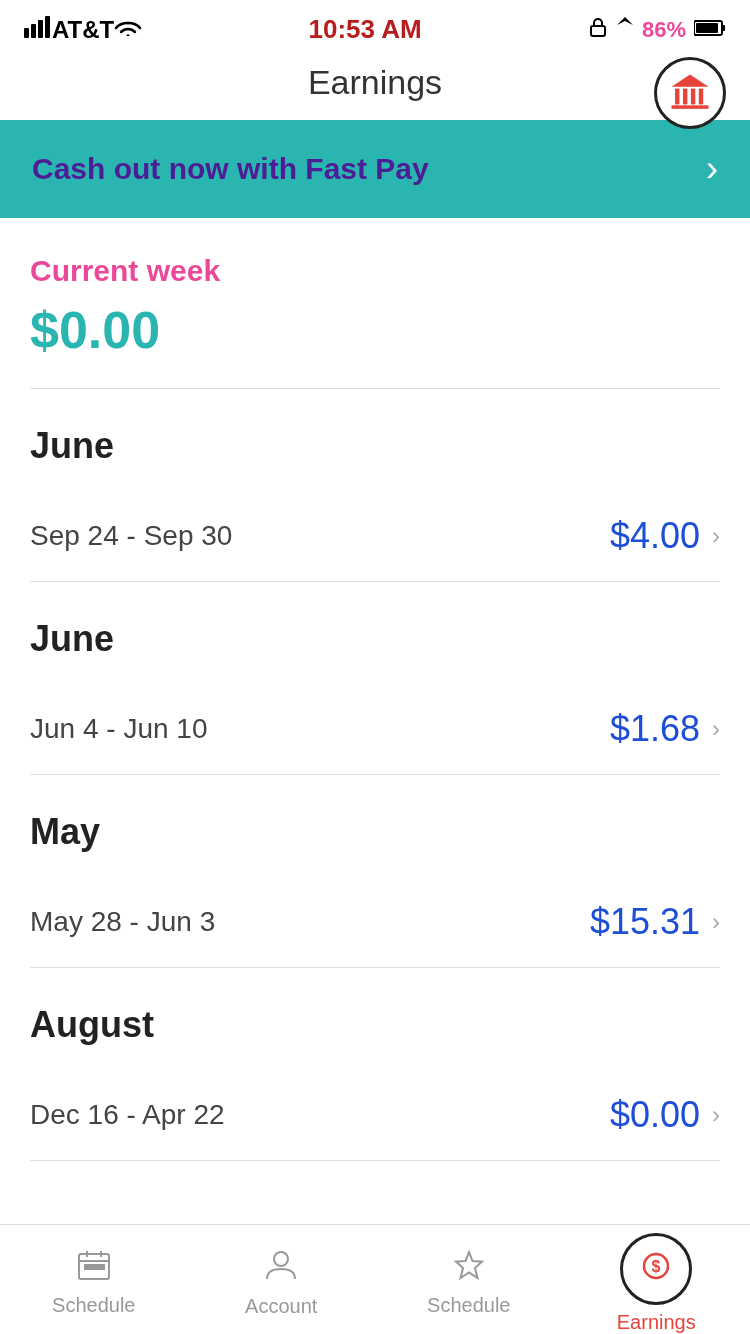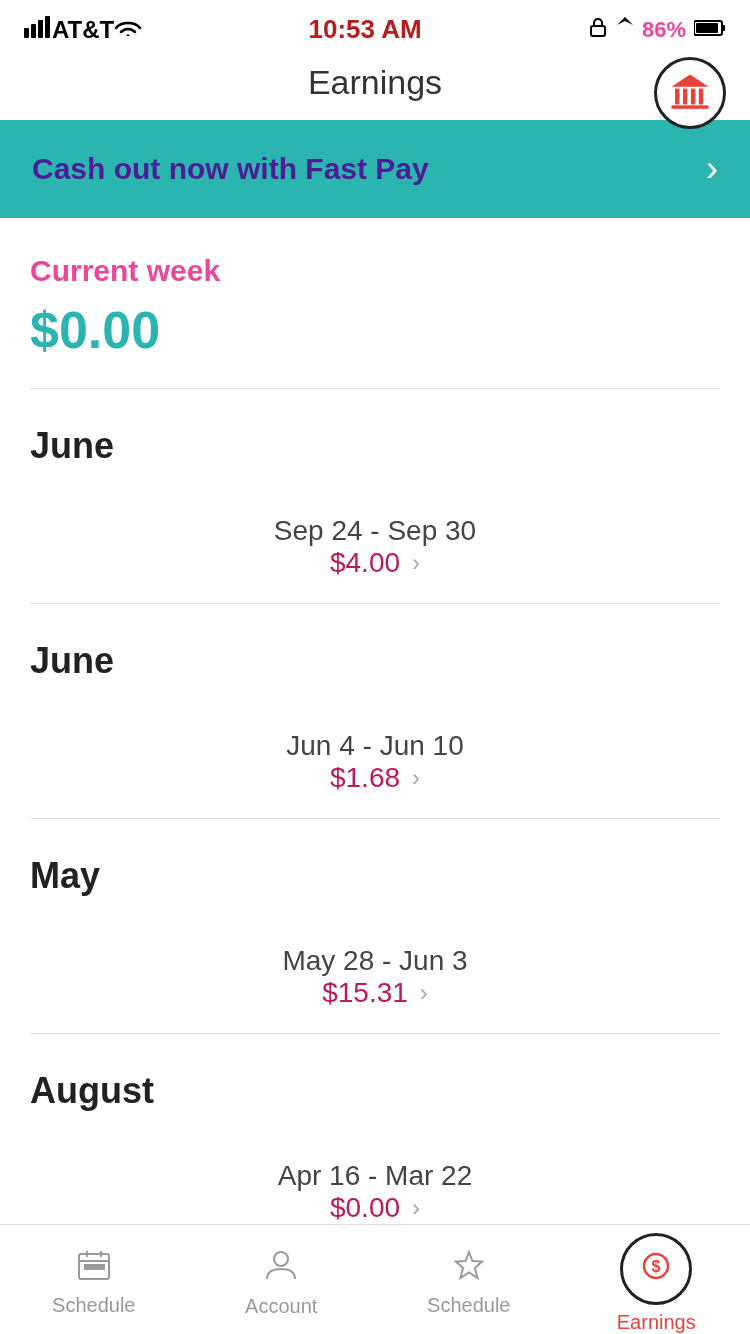--- a/index.html
+++ b/index.html
@@ -128,34 +128,33 @@
       color: #222;
       margin-bottom: 24px;
     }
     .week-row {
       display: flex;
       justify-content: space-between;
       align-items: center;
       padding: 24px 0;
       border-bottom: 1px solid #e0e0e0;
       cursor: pointer;
-      flex-direction: column;
     }
     .week-range {
       font-size: 28px;
       color: #444;
     }
     .week-amount-wrap {
       display: flex;
       align-items: center;
       gap: 12px;
     }
     .week-amount {
-      font-size: 28px;
-      color: #be185d;
+      font-size: 36px;
+      color: #1d4ed8;
     }
     .row-chevron {
       font-size: 24px;
       color: #aaa;
     }
 
     
     .bottom-nav {
       position: fixed;
       bottom: 0;
@@ -313,21 +312,21 @@
           <span class="week-range">May 28 - Jun 3</span>
           <div class="week-amount-wrap">
             <span class="week-amount">$15.31</span>
             <span class="row-chevron">›</span>
           </div>
         </div>
       </div>
       <div class="month-section">
         <div class="month-label">August</div>
         <div class="week-row">
-          <span class="week-range">Apr 16 - Mar 22</span>
+          <span class="week-range">Dec 16 - Apr 22</span>
           <div class="week-amount-wrap">
             <span class="week-amount">$0.00</span>
             <span class="row-chevron">›</span>
           </div>
         </div>
       </div>
     </div>
 
 </div>
 

